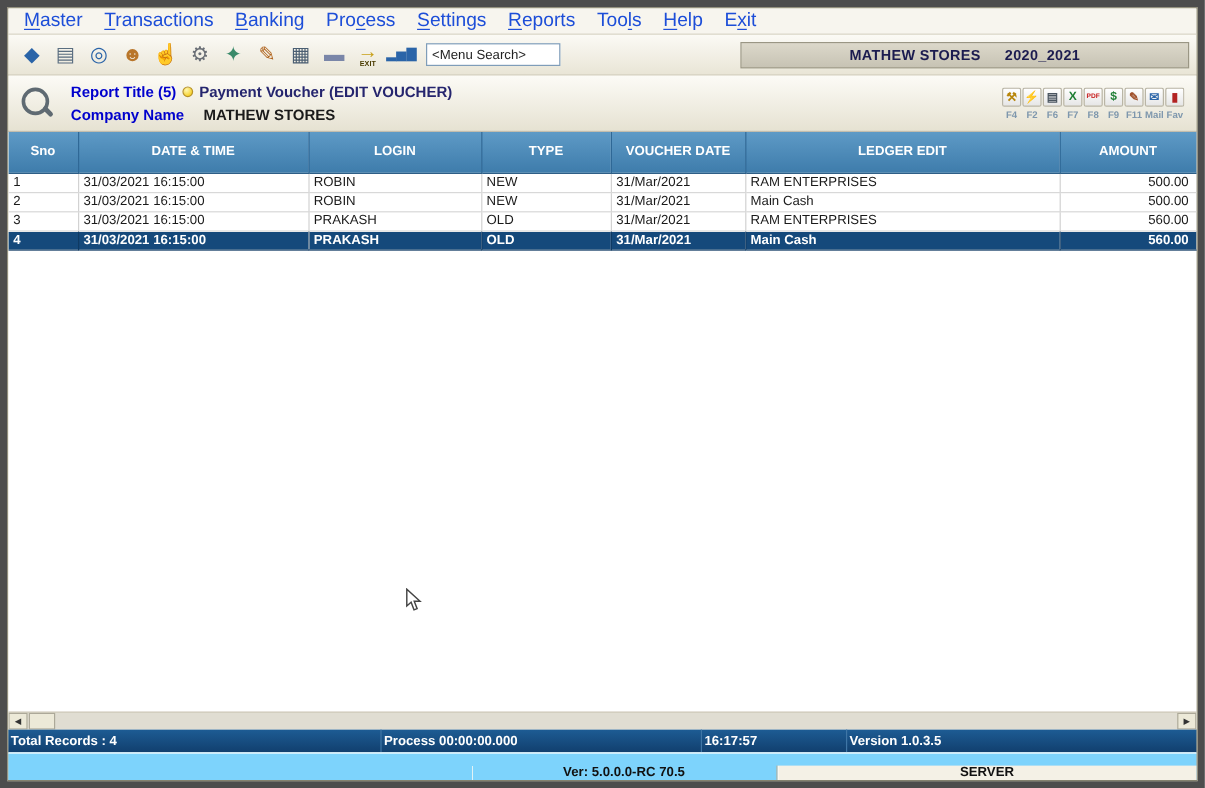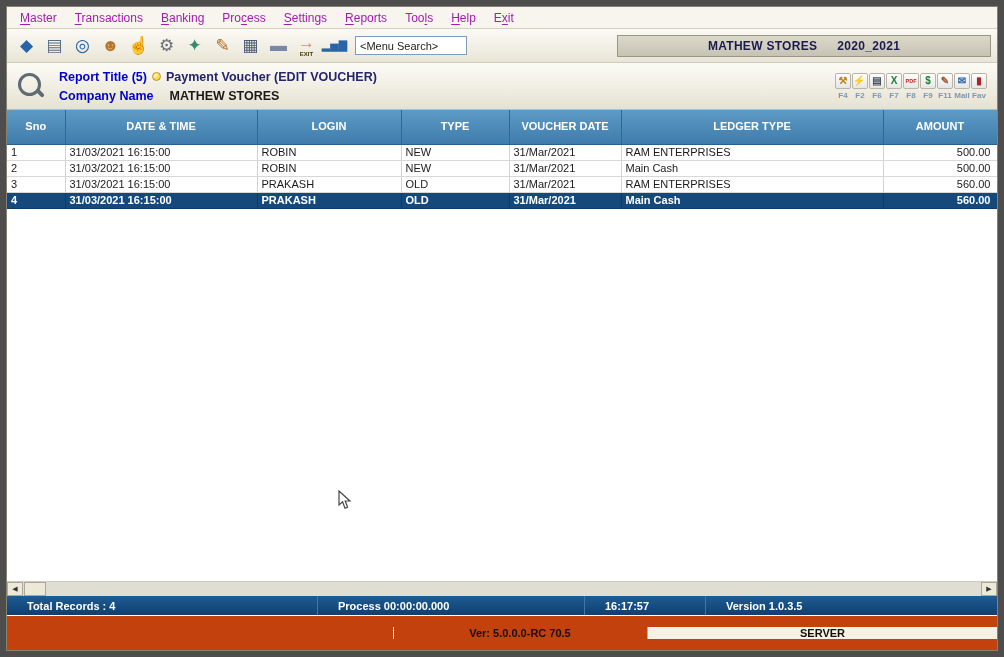--- a/index.html
+++ b/index.html
@@ -2,21 +2,21 @@
 <html><head>
 <meta charset="utf-8">
 <style>
   *{box-sizing:border-box;margin:0;padding:0}
   html,body{width:1004px;height:657px}
   body{background:#4d4d4d;position:relative;font-family:"Liberation Sans",sans-serif;overflow:hidden}
   .window{position:absolute;left:6px;top:6px;width:992px;height:645px;background:#ece9d8;border:1px solid #85826f;display:flex;flex-direction:column}
 
   
   .menubar{height:22px;background:#f7f5ee;border-bottom:1px solid #d4d0c0;display:flex;align-items:center;padding-left:4px;flex:none}
-  .menu-item{padding:2px 9px;font-size:12px;color:#a21caf;cursor:default}
+  .menu-item{padding:2px 9px;font-size:16px;color:#1d4ed8;cursor:default}
   .menu-item u{text-underline-offset:2px}
 
   
   .toolbar{height:34px;background:linear-gradient(#fbfaf5,#e9e5d6);border-bottom:1px solid #cfcabb;display:flex;align-items:center;padding:0 6px;flex:none}
   .tb-icons{display:flex;align-items:center}
   .tb-icon{width:27px;height:27px;display:flex;flex-direction:column;align-items:center;justify-content:center;font-size:17px;line-height:17px;margin-right:1px;border:1px solid transparent;border-radius:3px}
   .tb-icon .sub{font-size:6px;font-weight:bold;color:#4a3b00;line-height:6px}
   .menu-search{margin-left:6px}
   .menu-search input{width:112px;height:19px;border:1px solid #7f9db9;font-size:11px;padding:0 4px;font-family:"Liberation Sans",sans-serif;color:#222;background:#fff}
   .company-badge{margin-left:auto;width:374px;height:22px;background:linear-gradient(#dcd8ca,#c7c3b4);border:1px solid #9a9684;display:flex;align-items:center;justify-content:center;gap:20px;font-size:12px;font-weight:bold;color:#1b1b4f;letter-spacing:.3px}
@@ -49,25 +49,25 @@
   .filler{flex:1;background:#fff}
 
   
   .hscroll{height:15px;background:#e0ddd2;border-top:1px solid #cfcabb;display:flex;align-items:stretch;flex:none}
   .scroll-btn{width:16px;background:#ece9d8;border:1px solid #aca899;font-size:7px;display:flex;align-items:center;justify-content:center;color:#333;flex:none}
   .thumb{width:22px;background:#ece9d8;border:1px solid #aca899;margin-left:1px;flex:none}
   .track{flex:1}
 
   
   .statusbar{height:19px;background:linear-gradient(#1d5c94,#113f6e);display:flex;align-items:stretch;color:#fff;font-size:11px;font-weight:bold;flex:none}
-  .sb-seg{padding:0 20px;border-right:1px solid #3f76a6;display:flex;align-items:center;white-space:nowrap;overflow:hidden}
+  .sb-seg{padding:0 2px;border-right:1px solid #3f76a6;display:flex;align-items:center;white-space:nowrap;overflow:hidden}
   .sb1{width:311px}.sb2{width:267px}.sb3{width:153px}.sb4{width:121px}.sb5{flex:1;border-right:none}
 
   
-  .bottombar{height:35px;background:#c2410c;border-top:1px solid #fff;display:flex;align-items:center;font-size:11px;font-weight:bold;color:#111;flex:none}
+  .bottombar{height:23px;background:#7dd3fc;border-top:1px solid #fff;display:flex;align-items:flex-end;font-size:11px;font-weight:bold;color:#111;flex:none}
   .bb-seg{display:flex;align-items:center;border-right:1px solid #b2ae9e;box-shadow:inset 1px 0 0 #fbfaf3;padding:0 10px;white-space:nowrap;overflow:hidden}
   .bb1{width:386px}.bb2{width:255px;justify-content:center}.bb3{width:218px}.bb4{flex:1;justify-content:center;background:#f4f1e6;border-right:none}
 
   .cursor{position:absolute;left:338px;top:490px;z-index:50;pointer-events:none}
 </style>
 </head>
 <body>
 
 <div class="window">
 
@@ -196,21 +196,21 @@
           <col style="width: 262px;">
           <col style="width: 114px;">
         </colgroup>
       <thead>
           <tr>
             <th>Sno</th>
             <th>DATE &amp; TIME</th>
             <th>LOGIN</th>
             <th>TYPE</th>
             <th>VOUCHER DATE</th>
-            <th>LEDGER TYPE</th>
+            <th>LEDGER EDIT</th>
             <th>AMOUNT</th>
           </tr>
         </thead>
       <tbody>
           <tr class="data-row">
             <td>1</td>
             <td>31/03/2021 16:15:00</td>
             <td>ROBIN</td>
             <td>NEW</td>
             <td>31/Mar/2021</td>

